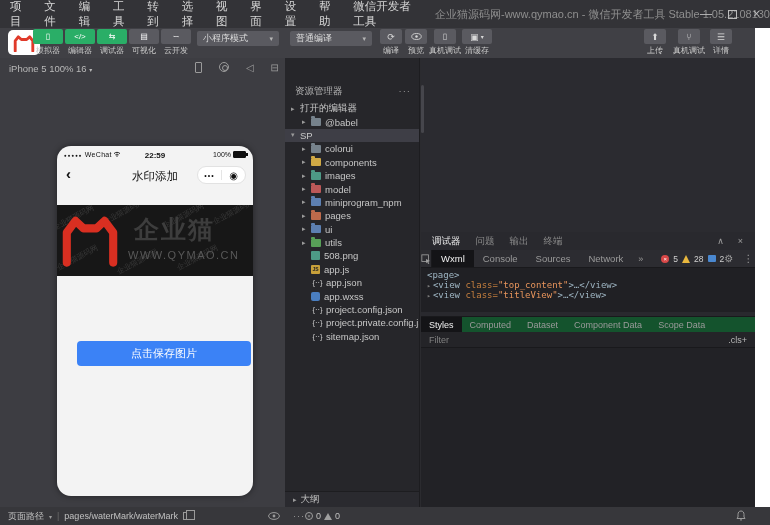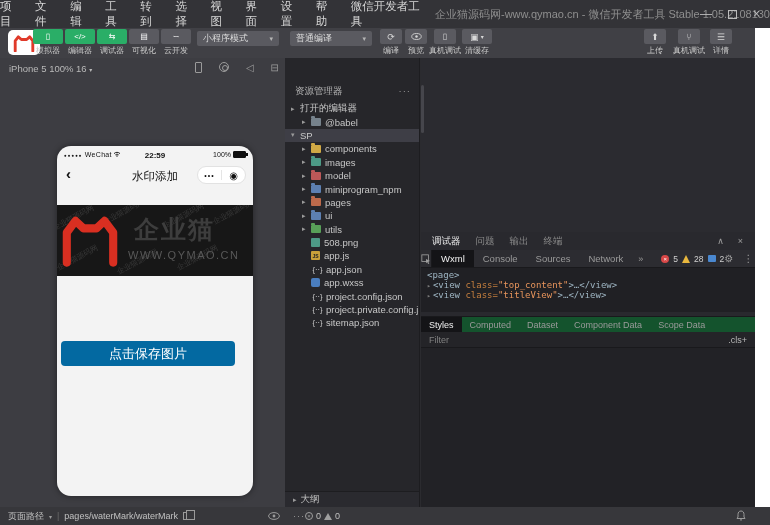--- a/index.html
+++ b/index.html
@@ -3,21 +3,21 @@
 <meta charset="utf-8">
 <style>
   * { margin:0; padding:0; box-sizing:border-box; }
   html,body { background:#222; }
   body { font-family:"Liberation Sans", sans-serif; }
   .win { position:relative; width:770px; height:525px; background:#2b2b2f; overflow:hidden; }
   .abs { position:absolute; }
 
   
   .titlebar { left:0; top:0; width:770px; height:28px; background:#333337; display:flex; align-items:center; }
-  .menus { display:flex; gap:15px; }
+  .menus { display:flex; gap:15px; padding-left:10px; }
   .menus span { font-size:11.5px; color:#d6d6d6; cursor:default; }
   .wtitle { font-size:11px; color:#8f8f8f; margin-left:14px; white-space:nowrap; }
   .wbtns { position:absolute; right:10px; top:0; height:28px; display:flex; align-items:center; gap:16px; }
   .wbtns span { color:#bdbdbd; font-size:12px; line-height:28px; }
   .maxbox { width:9px; height:9px; border:1px solid #bdbdbd; display:inline-block; }
 
   
   .toolbar { left:0; top:28px; width:755px; height:30px; background:#404045; }
   .logo { left:8px; top:2px; width:32px; height:25px; background:#fff; border-radius:5px; display:flex; align-items:center; justify-content:center; }
   .titem { position:absolute; top:1px; width:34px; text-align:center; }
@@ -53,21 +53,21 @@
   .capsule { position:absolute; right:7px; top:4px; width:49px; height:18px; border:1px solid #e2e2e2; border-radius:9px; background:#fff; display:flex; align-items:center; }
   .capsule .dots { flex:1; text-align:center; font-size:7px; color:#111; letter-spacing:1px; }
   .capsule .sep { width:1px; height:10px; background:#e5e5e5; }
   .capsule .targ { flex:1; text-align:center; font-size:10px; color:#111; }
 
   .banner { position:absolute; left:0; top:59px; width:196px; height:71px; background:#171717; overflow:hidden; }
   .brand { position:absolute; left:77px; top:8px; font-size:25px; font-weight:bold; color:#3d3d3d; letter-spacing:2px; white-space:nowrap; }
   .site { position:absolute; left:71px; top:44px; font-size:11px; color:#585858; letter-spacing:1.5px; white-space:nowrap; }
   .wm { position:absolute; font-size:7.5px; color:rgba(185,185,185,.20); white-space:nowrap; transform:rotate(-28deg); }
 
-  .savebtn { position:absolute; left:4px; top:195px; width:174px; height:25px; background:#0369a1; border-radius:4px; color:#fff; font-size:13px; display:flex; align-items:center; justify-content:center; }
+  .savebtn { position:absolute; left:20px; top:195px; width:174px; height:25px; background:#3b82f6; border-radius:4px; color:#fff; font-size:11px; display:flex; align-items:center; justify-content:center; }
 
   
   .explorer { left:285px; top:58px; width:135px; height:449px; background:#26262a; border-right:1px solid #1d1d20; }
   .exp-header { position:absolute; left:10px; top:27px; right:8px; font-size:9.5px; color:#b5b5b5; display:flex; }
   .exp-more { margin-left:auto; color:#9a9a9a; letter-spacing:1px; }
   .exp-list { position:absolute; left:0; top:44px; width:100%; }
   .row { display:flex; align-items:center; height:13.4px; font-size:9.5px; color:#c7c7c7; padding-left:6px; white-space:nowrap; overflow:hidden; }
   .row .chev { width:9px; font-size:7px; color:#9a9a9a; flex:none; }
   .row.child { padding-left:17px; }
   .row.sel { background:#3e3e46; }
@@ -323,20 +323,25 @@
           <span>打开的编辑器</span>
         </div>
       <div class="row child">
           <span class="chev">▸</span>
           <span class="fico c-grayblue"></span>
           <span>@babel</span>
         </div>
       <div class="row sel">
           <span class="chev">▾</span>
           <span>SP</span>
+        </div>
+      <div class="row child">
+          <span class="chev">▸</span>
+          <span class="fico c-grayblue"></span>
+          <span>colorui</span>
         </div>
       <div class="row child">
           <span class="chev">▸</span>
           <span class="fico c-yellow"></span>
           <span>components</span>
         </div>
       <div class="row child">
           <span class="chev">▸</span>
           <span class="fico c-imgreen"></span>
           <span>images</span>

